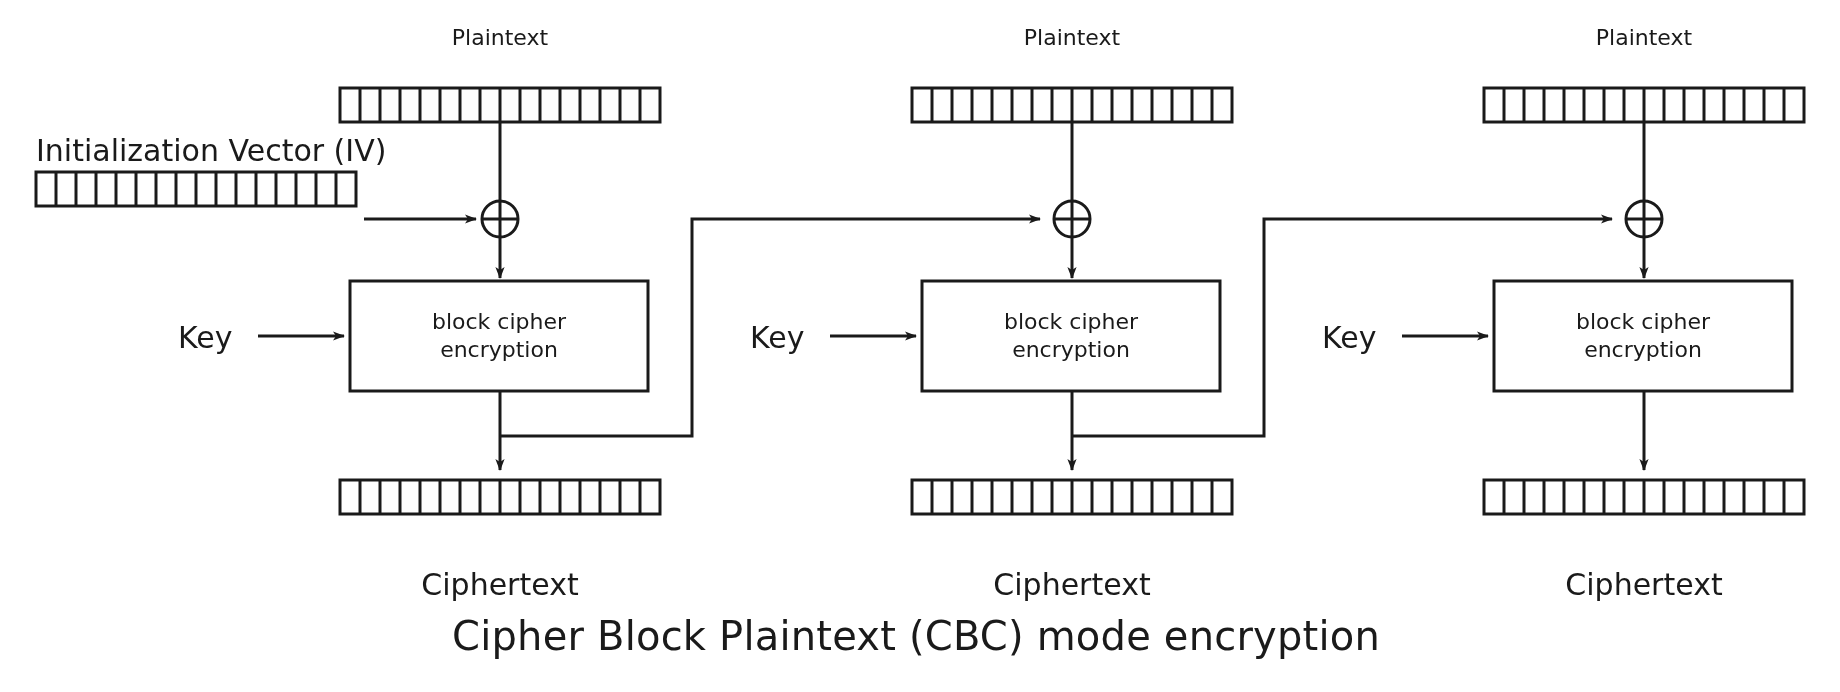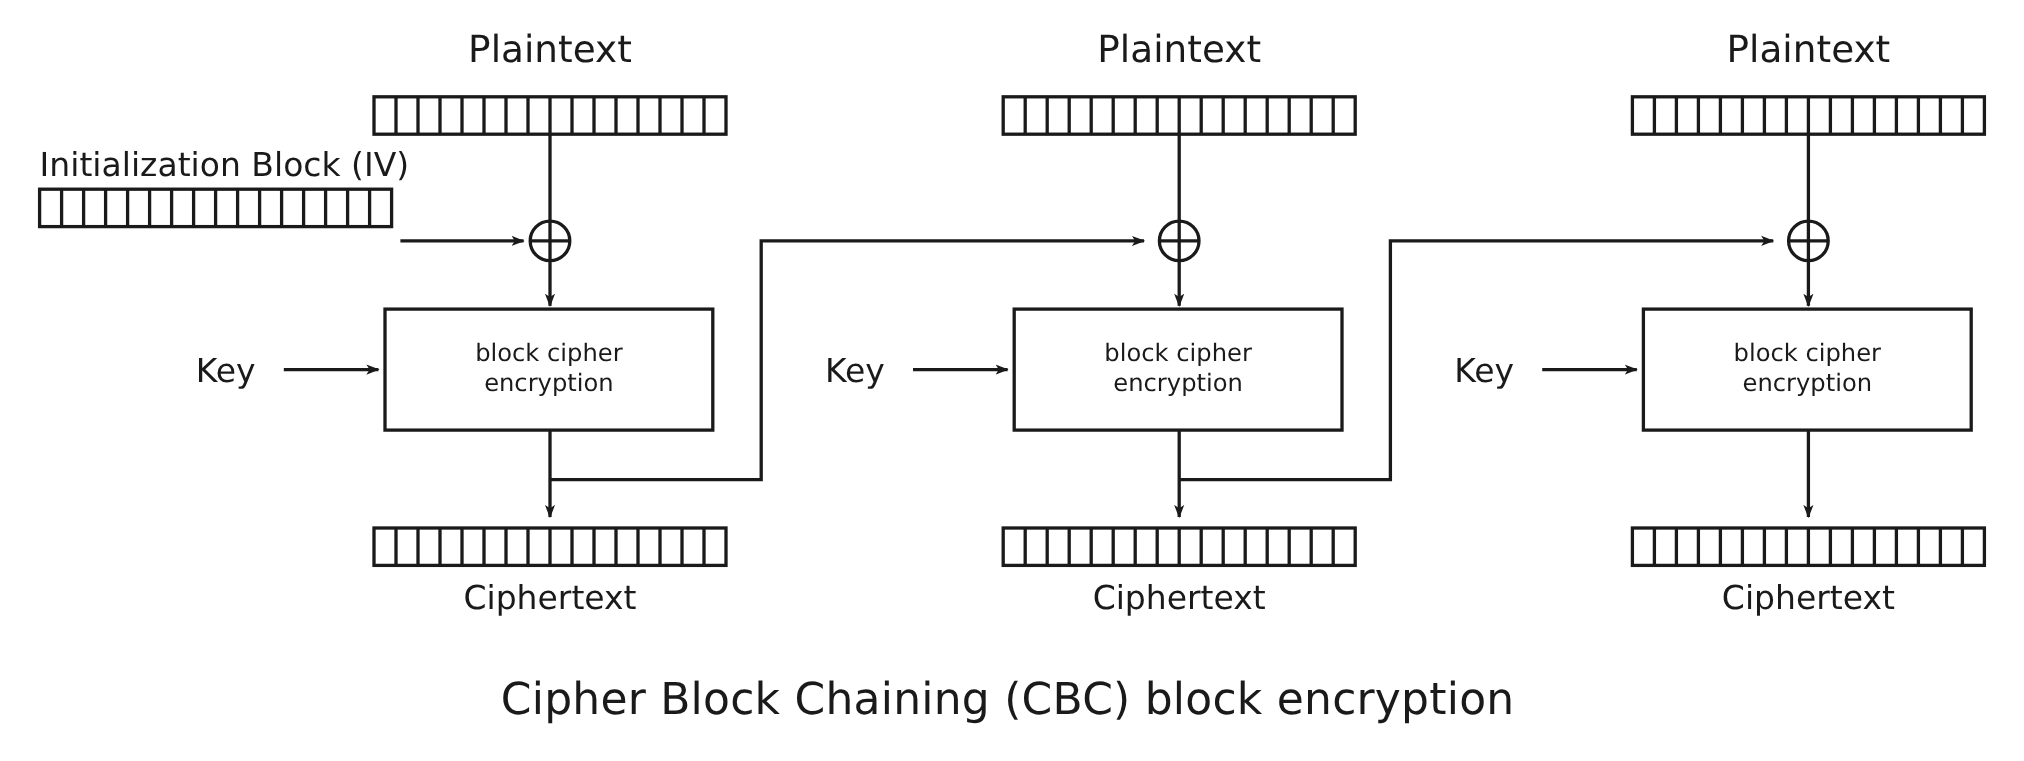--- a/index.html
+++ b/index.html
@@ -27,28 +27,29 @@
     display: block;
   }
   .lbl {
     position: absolute;
     font-family: "DejaVu Sans", sans-serif;
     color: #1a1a1a;
     white-space: nowrap;
     line-height: 1.12;
   }
   .lbl-plain {
-    font-size: 34px;
+    font-size: 22px;
     text-align: center;
     transform: translateX(-50%);
   }
   .lbl-cipher {
     font-size: 30px;
     text-align: center;
     transform: translateX(-50%);
+    margin-top: 40px;
   }
   .lbl-iv {
     font-size: 30px;
     text-align: left;
   }
   .lbl-key {
     font-size: 30px;
     text-align: center;
   }
   .lbl-box {
@@ -254,21 +255,21 @@
           <line x1="1704" y1="480" x2="1704" y2="514"></line>
           <line x1="1724" y1="480" x2="1724" y2="514"></line>
           <line x1="1744" y1="480" x2="1744" y2="514"></line>
           <line x1="1764" y1="480" x2="1764" y2="514"></line>
           <line x1="1784" y1="480" x2="1784" y2="514"></line>
         </g>
       </g>
     </g>
   </svg>
 
-  <div class="lbl lbl-iv" style="left:36px; top:134px;">Initialization Block (IV)</div>
+  <div class="lbl lbl-iv" style="left:36px; top:134px;">Initialization Vector (IV)</div>
 
   <div class="lbl lbl-plain" style="left:500px; top:26px;">Plaintext</div>
   <div class="lbl lbl-key" style="left:178px; top:321px;">Key</div>
   <div class="lbl-box" style="left:499px; top:336px;">
     <div>block cipher</div>
     <div>encryption</div>
   </div>
   <div class="lbl lbl-cipher" style="left:500px; top:528px;">Ciphertext</div>
 
   <div class="lbl lbl-plain" style="left:1072px; top:26px;">Plaintext</div>
@@ -280,15 +281,15 @@
   <div class="lbl lbl-cipher" style="left:1072px; top:528px;">Ciphertext</div>
 
   <div class="lbl lbl-plain" style="left:1644px; top:26px;">Plaintext</div>
   <div class="lbl lbl-key" style="left:1322px; top:321px;">Key</div>
   <div class="lbl-box" style="left:1643px; top:336px;">
     <div>block cipher</div>
     <div>encryption</div>
   </div>
   <div class="lbl lbl-cipher" style="left:1644px; top:528px;">Ciphertext</div>
 
-  <div class="lbl lbl-title" style="left:916px; top:614px;">Cipher Block Chaining (CBC) block encryption</div>
+  <div class="lbl lbl-title" style="left:916px; top:614px;">Cipher Block Plaintext (CBC) mode encryption</div>
 
 </div>
 
 </body></html>

